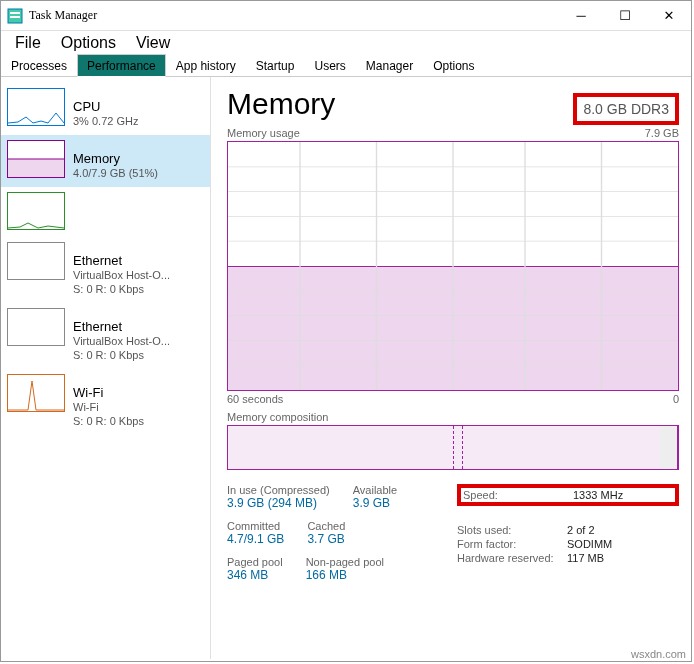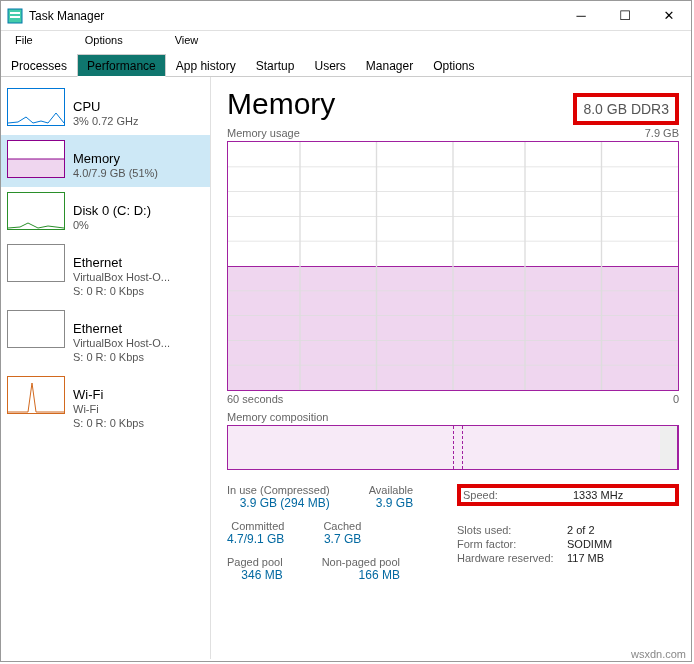--- a/index.html
+++ b/index.html
@@ -1,23 +1,23 @@
 <!DOCTYPE html>
 <html><head>
 <meta charset="utf-8">
 <style>
   * { box-sizing: border-box; font-family: "Segoe UI", Arial, sans-serif; }
   body { margin: 0; background: #fff; width: 694px; height: 664px; overflow: hidden; position: relative; }
   .window { border: 1px solid #999; width: 692px; height: 662px; position: relative; background:#fff; }
   .titlebar { height: 30px; display: flex; align-items: center; background: #fff; border-bottom: 1px solid #e0e0e0;}
   .titlebar .icon { width: 16px; height: 16px; margin: 0 6px; font-size: 13px; }
-  .titlebar .title { font-size: 12px; flex: 1; }
+  .titlebar .title { font-size: 12px; flex: 1; font-family: Liberation Serif, serif; }
   .winbtns { display: flex; }
   .winbtn { width: 44px; height: 28px; text-align: center; line-height: 28px; font-size: 13px; }
-  .menubar { height: 22px; display: flex; padding: 0 4px; font-size: 11px; gap: 32px; }
+  .menubar { height: 22px; display: flex; padding: 0 4px; font-size: 16px; }
   .menubar div { padding: 3px 10px; }
   .tabs { display: flex; border-bottom: 1px solid #ccc; font-size: 12px; height: 24px;}
   .tab { padding: 4px 9px; border: 1px solid transparent; position: relative; top:1px; }
   .tab.active { border: 1px solid #ccc; border-bottom: 1px solid #fff; background:#0f766e;}
   .body { display: flex; height: calc(100% - 78px); }
   .sidebar { width: 210px; border-right: 1px solid #e0e0e0; overflow-y: auto; padding-top:6px;}
   .sitem { display:flex; padding: 5px 6px 7px 6px; gap:8px; }
   .sitem.selected { background: #cde8f6; }
   .thumb { width: 58px; height: 38px; border:1px solid #0078d7; background:#fff; position:relative; flex-shrink:0;}
   .thumb.mem { border-color:#8b008b;}
@@ -38,21 +38,21 @@
   .graph .grid { position:absolute; inset:0; }
   .gaxis { font-size:11px; color:#666; display:flex; justify-content:space-between; margin-top:2px;}
   .comp { border:1px solid #a020a0; height:45px; margin-top:2px; position:relative; background:#f7eaf7;}
   .comp .seg { position:absolute; top:0; bottom:0; border-right:1px dashed #a020a0;}
   .stats { display:flex; margin-top:14px; gap:20px; font-size:11px;}
   .col1 { width:210px; }
   .col2 { flex:1; }
   .srow { margin-bottom:10px; }
   .srow .lbl { color:#666; font-size:11px; }
   .srow .val { font-size:12px; color:#0369a1; }
-  .dual { display:flex; gap:39px;text-align:right; }
+  .dual { display:flex; gap:23px; }
   .kvrow { display:flex; font-size:11px; padding:1px 0;}
   .kvrow .k { width:110px; color:#666;}
   .kvrow .v { color:#222; }
   .hl2 { border:4px solid #d00; padding:0 2px; margin-bottom:17px;}
   .watermark { position:absolute; bottom:4px; right:8px; font-size:11px; color:#888;}
   svg { display:block; }
 </style>
 </head>
 <body>
 
@@ -114,24 +114,20 @@
         <div class="sinfo">
           <div class="t">Memory</div>
           <div class="s">4.0/7.9 GB (51%)</div>
         </div>
       </div>
       <div class="sitem">
         <div class="thumb disk">
           <svg width="56" height="36">
               <polyline points="0,35 12,34 20,30 30,35 40,33 56,35" fill="none" stroke="#2a8f2a"></polyline>
             </svg>
-        </div>
-        <div class="sinfo">
-          <div class="t">Disk 0 (C: D:)</div>
-          <div class="s">0%</div>
         </div>
       </div>
       <div class="sitem">
         <div class="thumb eth"></div>
         <div class="sinfo">
           <div class="t">Ethernet</div>
           <div class="s">VirtualBox Host-O...</div>
           <div class="s">S: 0 R: 0 Kbps</div>
         </div>
       </div>

